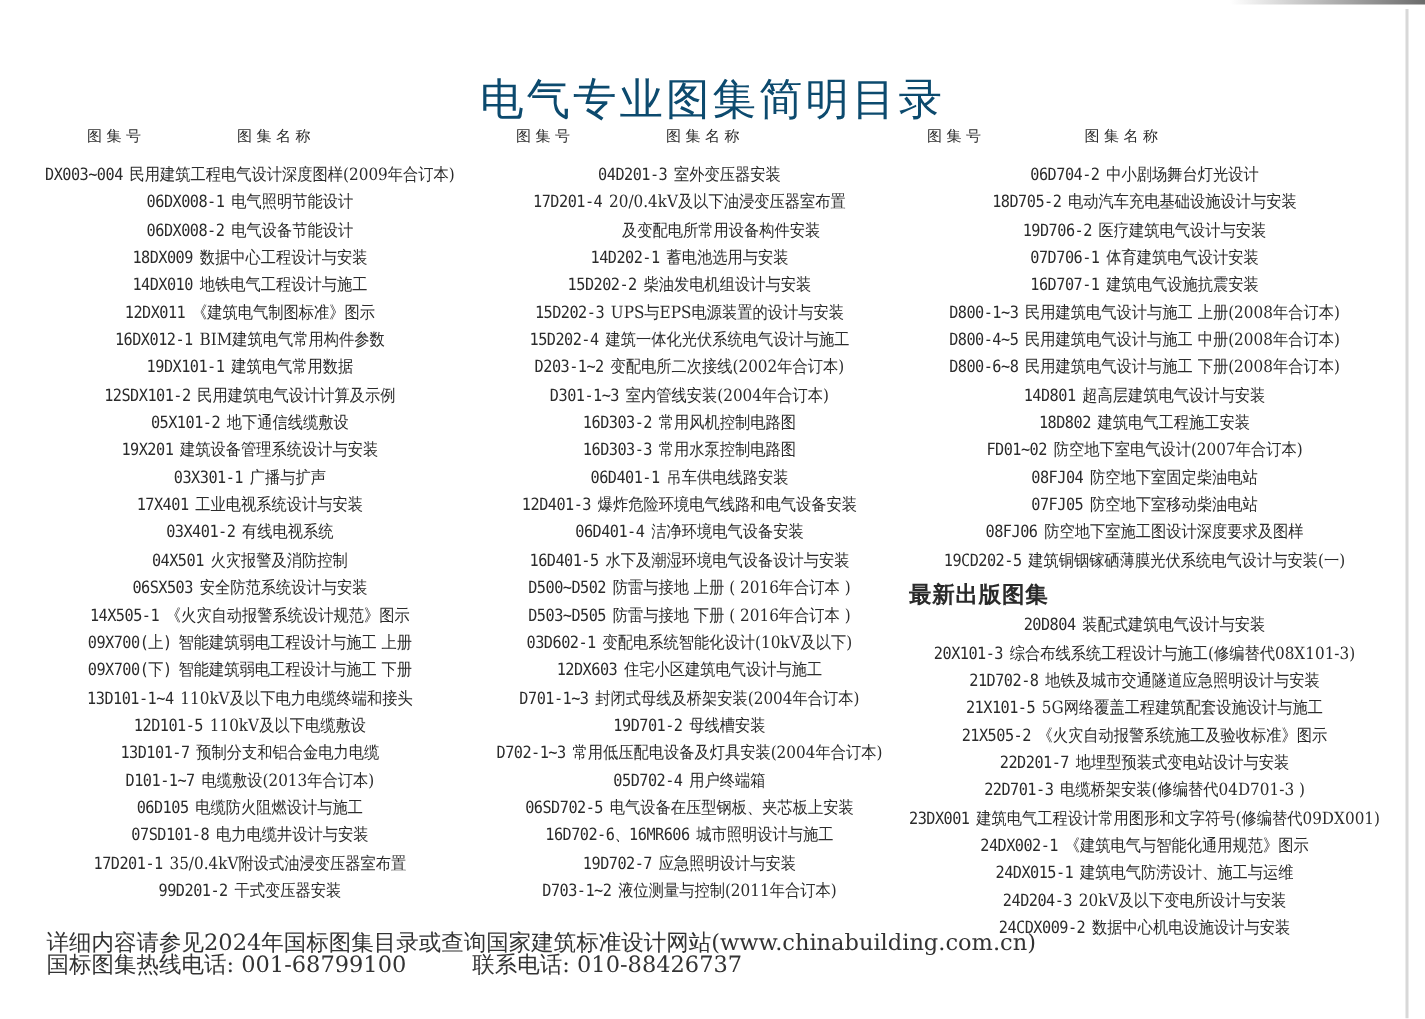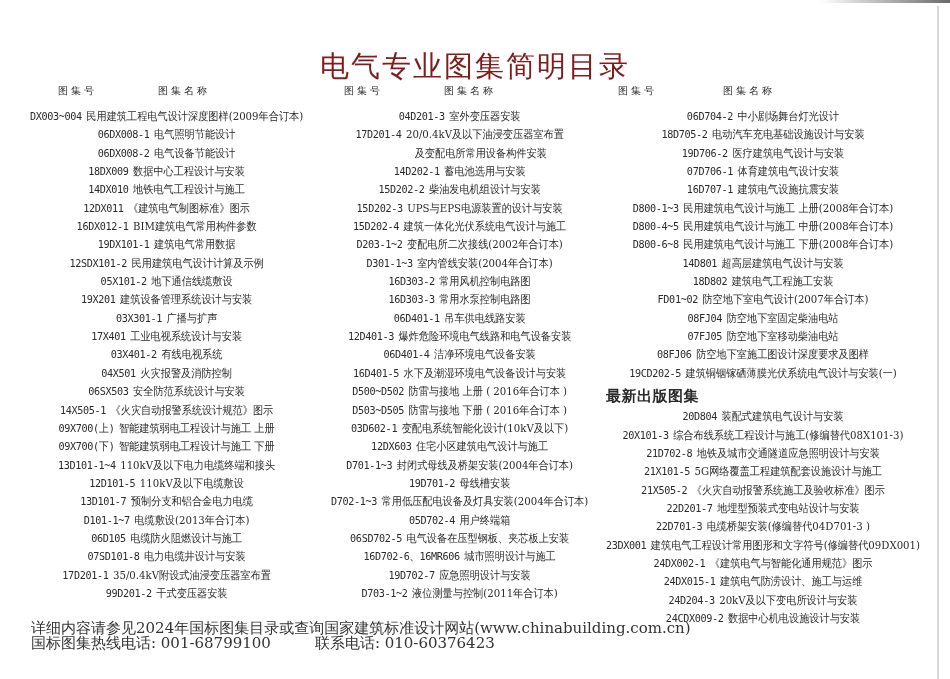--- a/index.html
+++ b/index.html
@@ -13,21 +13,21 @@
     position: absolute; left: 820px; top: 0; width: 130px; height: 3px;
     background: linear-gradient(to right, rgba(90,90,90,0), #6a6a6a);
   }
   .edge-line {
     position: absolute; left: 937px; top: 6px; width: 2px; height: 673px;
     background: #d8d8d8;
   }
   .title {
     position: absolute; left: 0; width: 950px; top: 28px; text-align: center;
     font-family: "DejaVu Sans", "Liberation Sans", sans-serif;
-    font-size: 29px; letter-spacing: 2px; color: #7f1d1d; font-weight: normal;
+    font-size: 29px; letter-spacing: 2px; color: #0c4a6e; font-weight: normal;
   }
   .col {
     position: absolute; top: 84px;
   }
   .col-header {
     height: 24px; font-size: 10px; letter-spacing: 3px; color: #2c2c2c;
     white-space: nowrap; position: relative;
   }
   .col-header .h-code { position: absolute; left: 28px; top: 0; }
   .col-header .h-name { position: absolute; left: 128px; top: 0; text-align: right; }
@@ -168,15 +168,15 @@
       <div class="entry"><span class="code">24DX002-1</span><span class="name">《建筑电气与智能化通用规范》图示</span></div>
       <div class="entry"><span class="code">24DX015-1</span><span class="name">建筑电气防涝设计、施工与运维</span></div>
       <div class="entry"><span class="code">24D204-3</span><span class="name">20kV及以下变电所设计与安装</span></div>
       <div class="entry"><span class="code">24CDX009-2</span><span class="name">数据中心机电设施设计与安装</span></div>
     </div>
 </div>
 
 <div class="footer">
   <div>详细内容请参见2024年国标图集目录或查询国家建筑标准设计网站(www.chinabuilding.com.cn)</div>
   <div class="line2">
-    <span>国标图集热线电话: 001-68799100</span><span class="contact">联系电话: 010-60376423</span>
+    <span>国标图集热线电话: 001-68799100</span><span class="contact">联系电话: 010-88426737</span>
   </div>
 </div>
 
 </body></html>

